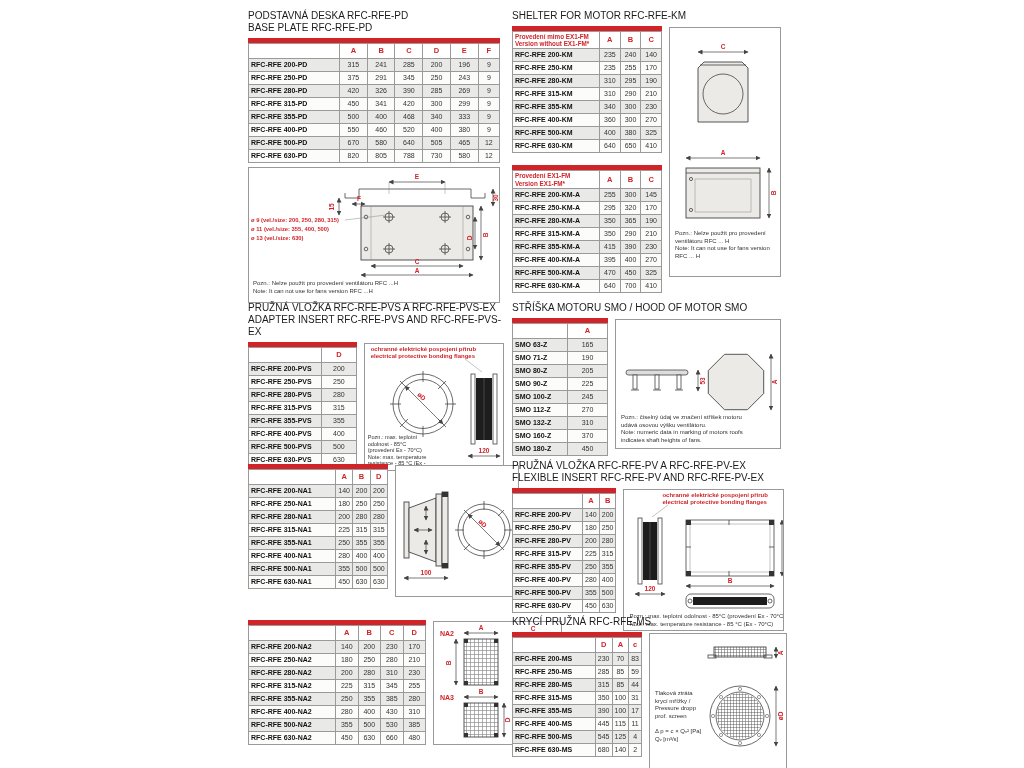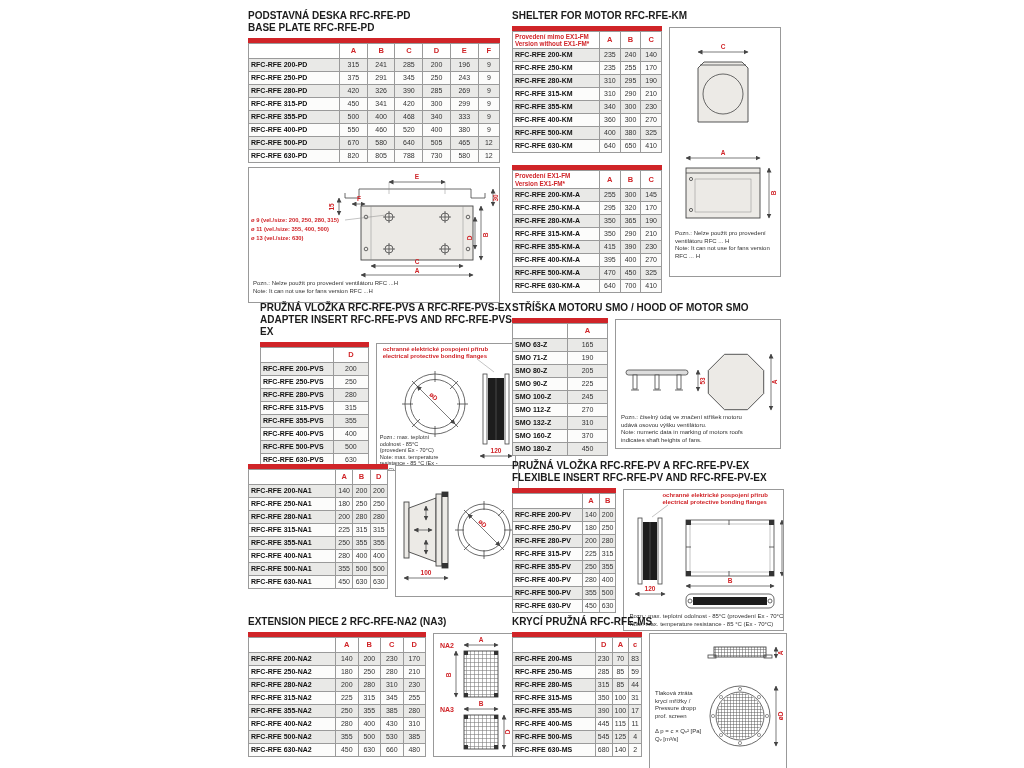--- a/index.html
+++ b/index.html
@@ -2,21 +2,21 @@
 <html><head>
 <meta charset="utf-8">
 <style>
   :root{ --accent:#d02428; }
   html,body{margin:0;padding:0;}
   body{
     width:1024px;height:768px;background:#ffffff;position:relative;
     font-family:"Liberation Sans",sans-serif;color:#1a1a1a;overflow:hidden;
   }
   .section{position:absolute;}
-  .title{font-size:10px;font-weight:bold;line-height:12px;color:#1c1c1c;}
+  .title{font-size:10px;font-weight:normal;line-height:12px;color:#1c1c1c;}
   .redbar{height:5px;background:var(--accent);margin:4px 0 0 0;}
   .flexrow{display:flex;gap:7px;align-items:flex-start;}
   table{border-collapse:collapse;width:100%;table-layout:auto;}
   .dtable{font-size:7px;color:#222;}
   .dtable th,.dtable td{border:1px solid #9a9a9a;padding:0 2px;height:12px;line-height:12px;}
   .dtable thead th{background:#fff;color:var(--accent);font-weight:bold;text-align:center;font-size:7.5px;}
   .dtable th.corner{text-align:left;font-size:6.3px;line-height:7.2px;padding:1px 2px;vertical-align:middle;}
   .dtable td.rowlabel{font-weight:bold;text-align:left;white-space:nowrap;color:#111;}
   .dtable td.val{text-align:center;color:#333;}
   .dtable tbody tr:nth-child(odd){background:#e9e9e7;}
@@ -37,21 +37,21 @@
   .lbl{fill:var(--accent);font-size:7px;font-weight:bold;text-anchor:start;}
   .holes{fill:var(--accent);font-size:5.8px;text-anchor:start;font-weight:bold;}
   .ln{stroke:#444;stroke-width:0.8;fill:none;}
   .thin{stroke:#888;stroke-width:0.5;fill:none;}
   .dl{stroke:#444;stroke-width:0.7;fill:none;marker-start:url(#ar);marker-end:url(#ar);}
   .plate{fill:#eceae6;stroke:#444;stroke-width:0.9;}
   .coil{fill:#1d1d1d;}
   
   #sec-pd {left:248px;top:10px;width:252px;}
   #sec-km {left:512px;top:10px;width:272px;}
-  #sec-pvs{left:260px;top:302px;width:256px;}
+  #sec-pvs{left:248px;top:302px;width:256px;}
   #sec-smo{left:512px;top:302px;width:272px;}
   #sec-na1{left:248px;top:460px;width:272px;}
   #sec-pv {left:512px;top:460px;width:272px;}
   #sec-na2{left:248px;top:616px;width:316px;}
   #sec-ms {left:512px;top:616px;width:276px;}
   #sec-pd .box{width:252px;height:136px;margin-top:4px;}
   #sec-km .box{width:112px;height:250px;}
   #sec-pvs .box{width:142px;height:128px;}
   #sec-smo .box{width:166px;height:130px;}
   #sec-na1 .box{width:124px;height:132px;}
@@ -763,21 +763,20 @@
       </svg>
       <div class="note" style="position:absolute;left:5px;top:123px;width:162px">
         <div>Pozn.: max. teplotní odolnost - 85°C (provedení Ex - 70°C)</div>
         <div>Note: max. temperature resistance - 85 °C (Ex - 70°C)</div>
       </div>
     </div>
   </div>
 </div>
 
 <div class="section" id="sec-na2">
-  <div class="title">EXTENSION PIECE 2 RFC-RFE-NA2 (NA3)</div>
   <div class="flexrow">
     <div class="twrap">
       <div class="redbar"></div>
       <div>
           <table class="dtable">
             <thead>
               <tr>
                 <th class="corner rowlabel"></th>
                 <th>A</th>
                 <th>B</th>

